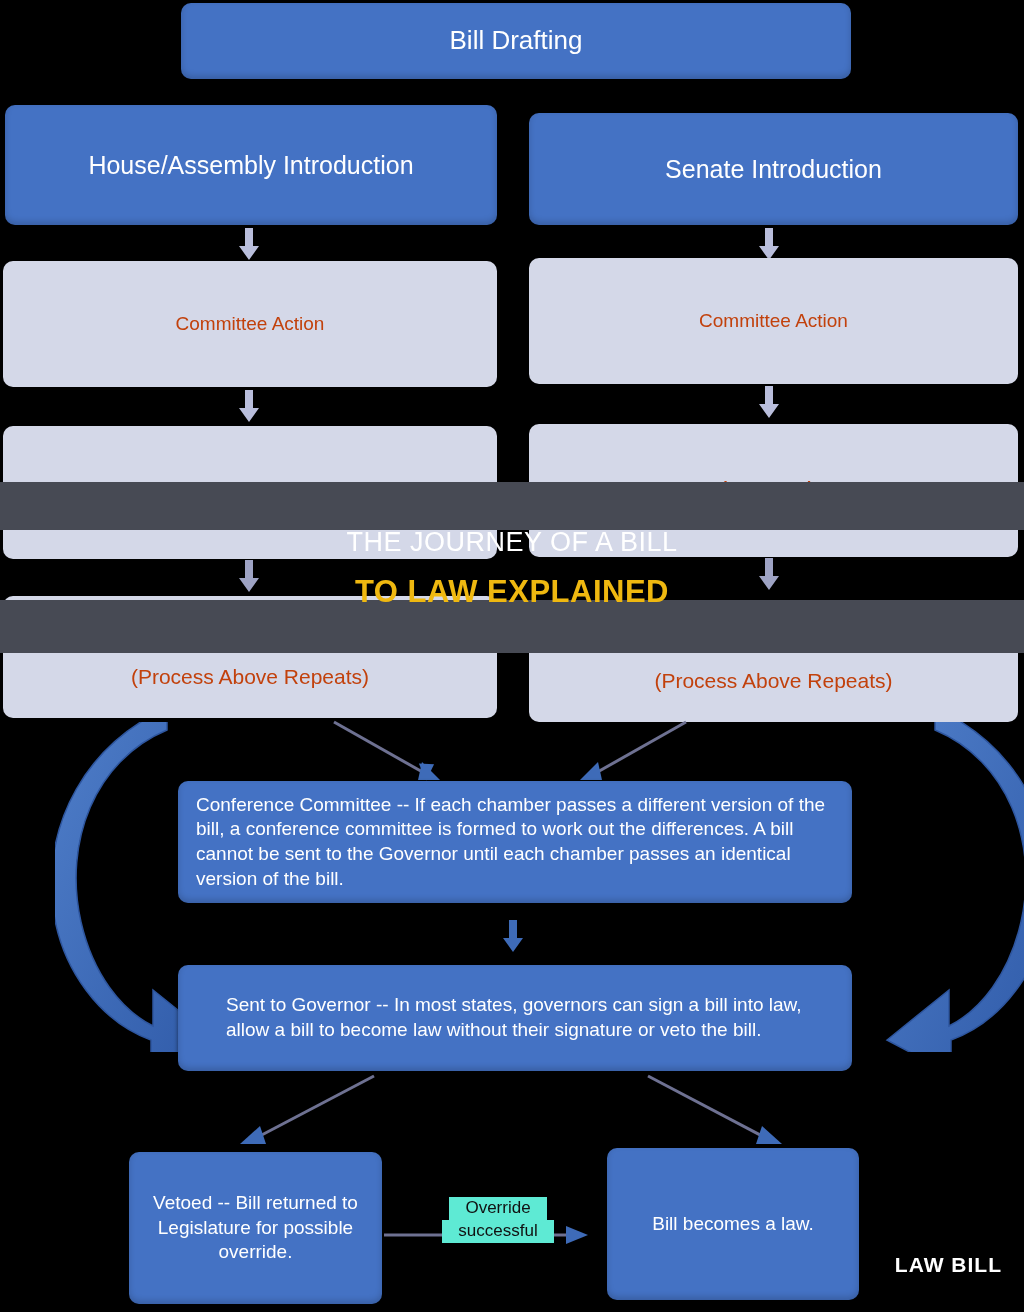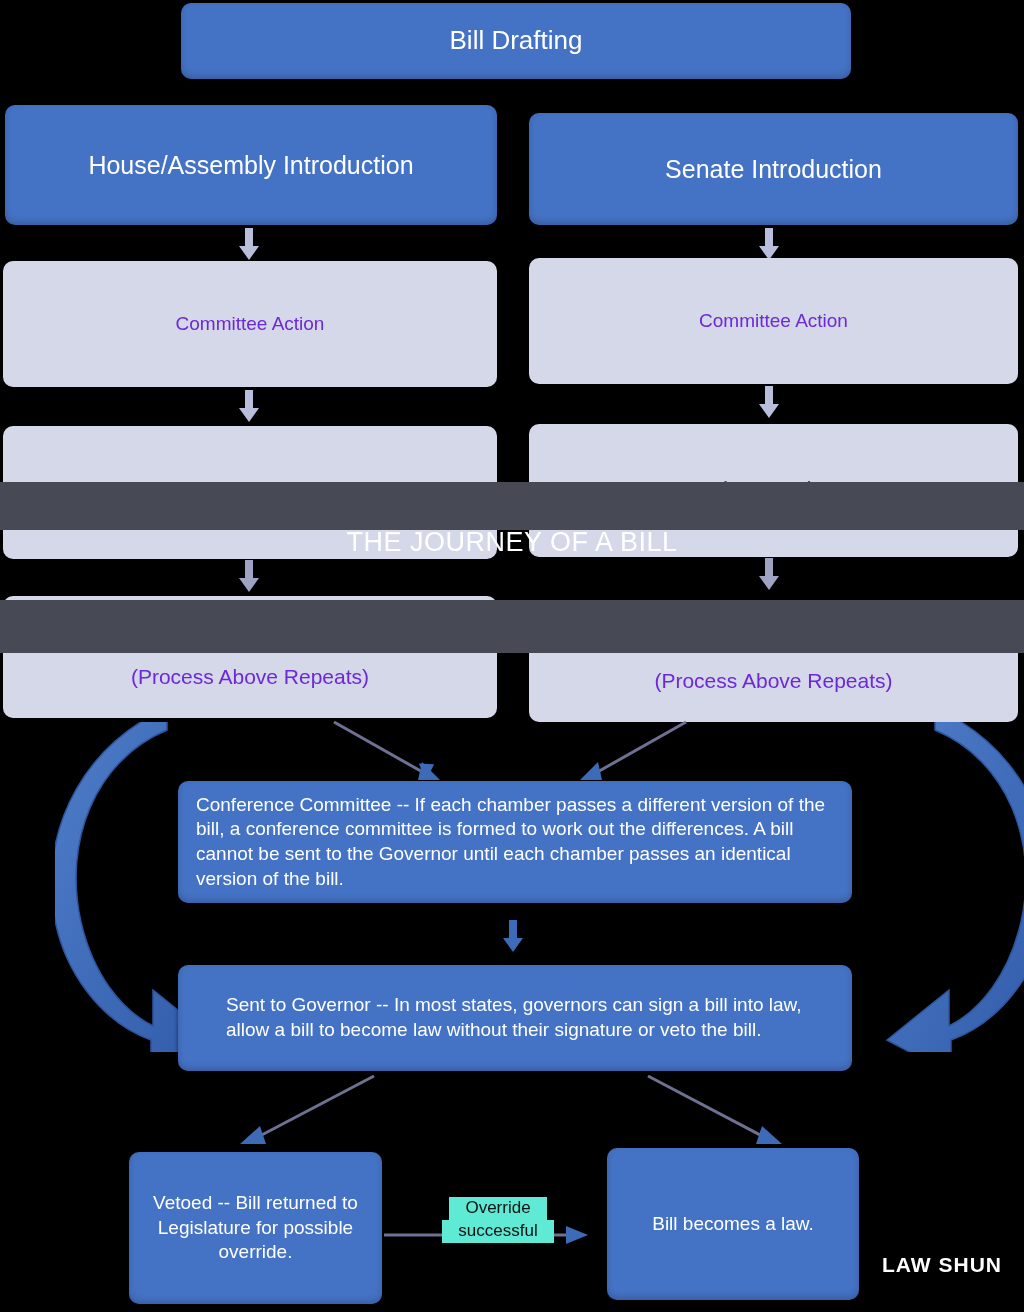--- a/index.html
+++ b/index.html
@@ -22,21 +22,21 @@
     border-radius:10px;
     line-height:1.3;
   }
   .node.blue{
     background:#4472C4;
     color:#FFFFFF;
     box-shadow:0 2px 4px rgba(0,0,0,.55), inset 0 -3px 6px rgba(0,0,0,.18);
   }
   .node.light{
     background:#D4D8E8;
-    color:#6d28d9;
+    color:#c2410c;
     box-shadow:0 2px 4px rgba(0,0,0,.35);
   }
   .node .txt{display:block;width:100%;padding:0 12px;box-sizing:border-box;}
   .node.para .txt{text-align:left;padding:0 18px;}
 
   
   .varrow{
     position:absolute;
     width:26px;height:34px;
     color:#B9BEDC;
@@ -161,20 +161,21 @@
     <span class="txt">(Process Above Repeats)</span>
   </div>
   <div class="node light" style="left:529px;top:600px;width:489px;height:122px;font-size:21px;flex-direction:column;justify-content:center;">
     <span class="txt" style="margin-bottom:12px;">Sent to Other Chamber</span>
     <span class="txt">(Process Above Repeats)</span>
   </div>
 
   <div id="overlay-band" style="top:482px;height:48px;"></div>
   <div id="overlay-band" style="top:600px;height:53px;"></div>
   <div class="title-line" id="title-1">THE JOURNEY OF A BILL</div>
+  <div class="title-line" id="title-2">TO LAW EXPLAINED</div>
 
   <div class="bigcurve" style="left:55px;top:722px;">
     <svg width="185" height="330" viewBox="0 0 185 330">
       <defs>
         <linearGradient id="gl" x1="0" y1="0" x2="1" y2="1">
           <stop offset="0" stop-color="#4F7EC9"></stop>
           <stop offset="1" stop-color="#2F5AA8"></stop>
         </linearGradient>
       </defs>
       <path d="M112 8
@@ -257,15 +258,15 @@
     <svg width="215" height="26" viewBox="0 0 215 26">
       <line x1="2" y1="13" x2="186" y2="13" stroke="#6E7192" stroke-width="3"></line>
       <polygon points="184,4 206,13 184,22" fill="#3E6BB8"></polygon>
     </svg>
   </div>
   <div id="override-label">
     <span>Override</span><br>
     <span>successful</span>
   </div>
 
-  <div id="watermark">LAW SHUN</div>
+  <div id="watermark">LAW BILL</div>
 
 </div>
 
 </body></html>

